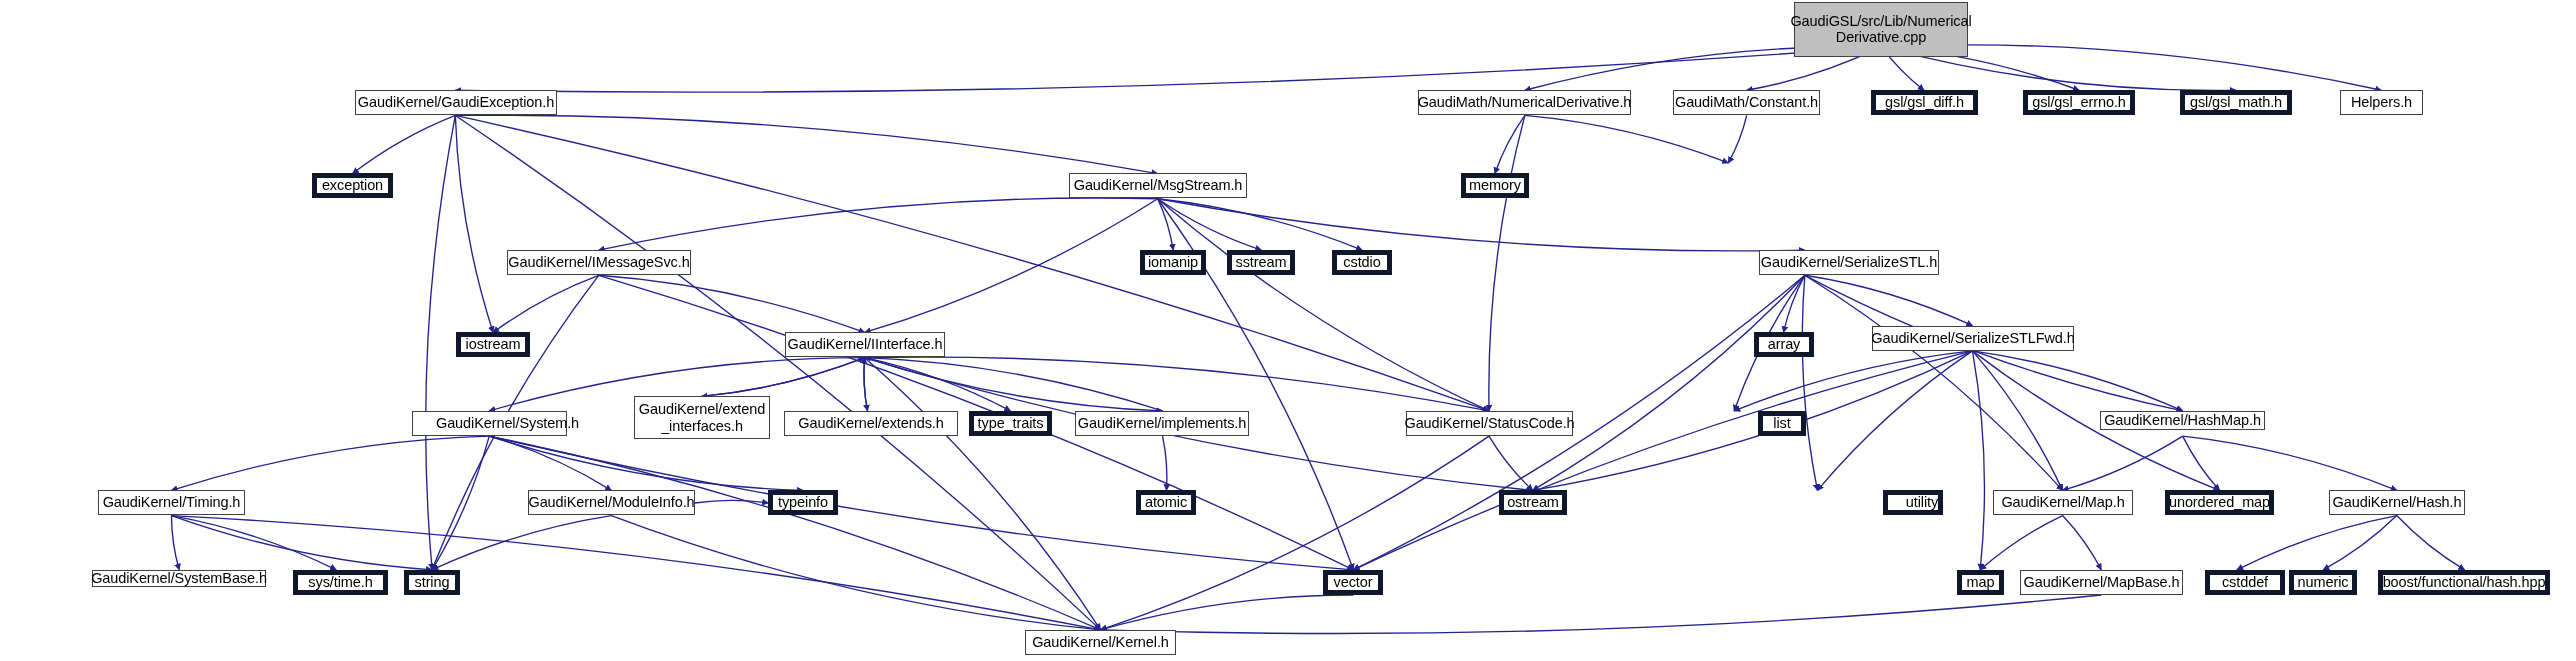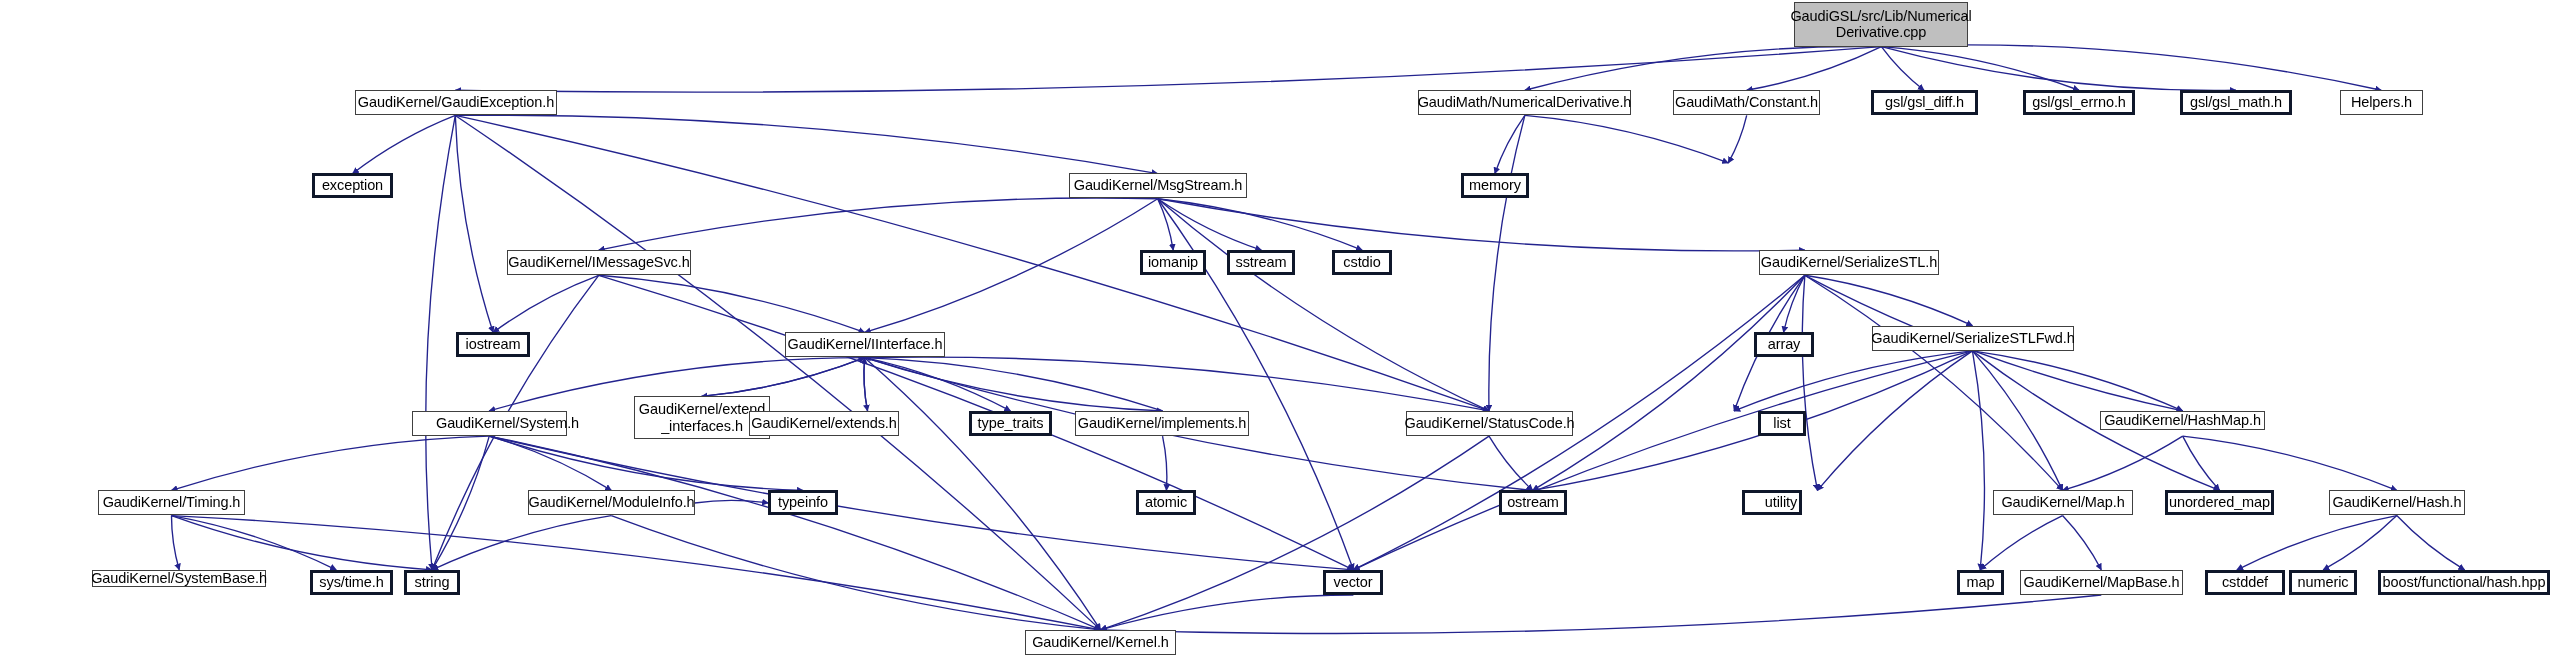--- a/index.html
+++ b/index.html
@@ -13,21 +13,21 @@
   }
   #edges{position:absolute;left:0;top:0;width:2576px;height:662px;}
   .node{
     position:absolute;
     box-sizing:border-box;
     display:flex;
     align-items:center;
     justify-content:center;
     text-align:center;
     background:#ffffff;
-    border:3px solid #0f172a;
+    border:5px solid #0f172a;
     color:#000000;
     font-size:14.5px;
     line-height:16.5px;
     white-space:pre-line;
     letter-spacing:-0.1px;
   }
   .node.hdr{ border:1.6px solid #404040; }
   .node.root{ background:#bfbfbf; border:1.6px solid #404040; }
 </style>
 </head>
@@ -116,21 +116,21 @@
       <path d="M 2253 450 Q 2268.08 480.66 2291 506" fill="none" stroke="#23238e" stroke-width="1.4" marker-end="url(#ah)"></path>
       <path d="M 2253 450 Q 2367.42 462.53 2474 506" fill="none" stroke="#23238e" stroke-width="1.4" marker-end="url(#ah)"></path>
       <path d="M 2129 532 Q 2082.58 554.05 2044 588" fill="none" stroke="#23238e" stroke-width="1.4" marker-end="url(#ah)"></path>
       <path d="M 2129 532 Q 2152.92 557.2 2169 588" fill="none" stroke="#23238e" stroke-width="1.4" marker-end="url(#ah)"></path>
       <path d="M 2474 532 Q 2387.58 548.45 2309 588" fill="none" stroke="#23238e" stroke-width="1.4" marker-end="url(#ah)"></path>
       <path d="M 2474 532 Q 2439.92 565.32 2398 588" fill="none" stroke="#23238e" stroke-width="1.4" marker-end="url(#ah)"></path>
       <path d="M 2474 532 Q 2505.08 564.9 2544 588" fill="none" stroke="#23238e" stroke-width="1.4" marker-end="url(#ah)"></path>
       <path d="M 2169 614 Q 1653.6841794682102 665.979371962811 1136 650" fill="none" stroke="#23238e" stroke-width="1.4" marker-end="url(#ah)"></path>
       <path d="M 1397 614 Q 1263.98 613.73 1136 650" fill="none" stroke="#23238e" stroke-width="1.4" marker-end="url(#ah)"></path>
     </svg>
-<div class="node root" style="left: 1794px; top: 1.9px; width: 174px; height: 45px;">GaudiGSL/src/Lib/Numerical
+<div class="node root" style="left: 1794px; top: 1.9px; width: 174px; height: 55px;">GaudiGSL/src/Lib/Numerical
 Derivative.cpp</div>
     <div class="node hdr" style="left: 355px; top: 90px; width: 202px; height: 25px;">GaudiKernel/GaudiException.h</div>
     <div class="node hdr" style="left: 1418px; top: 90px; width: 213px; height: 25px;">GaudiMath/NumericalDerivative.h</div>
     <div class="node hdr" style="left: 1673px; top: 90px; width: 147px; height: 25px;">GaudiMath/Constant.h</div>
     <div class="node sys" style="left: 1871px; top: 90px; width: 107px; height: 25px;">gsl/gsl_diff.h</div>
     <div class="node sys" style="left: 2023px; top: 90px; width: 112px; height: 25px;">gsl/gsl_errno.h</div>
     <div class="node sys" style="left: 2180px; top: 90px; width: 112px; height: 25px;">gsl/gsl_math.h</div>
     <div class="node hdr" style="left: 2340px; top: 90px; width: 83px; height: 25px;">Helpers.h</div>
     <div class="node sys" style="left: 312px; top: 173px; width: 81px; height: 25px;">exception</div>
     <div class="node hdr" style="left: 1069px; top: 173px; width: 178px; height: 25px;">GaudiKernel/MsgStream.h</div>
@@ -140,37 +140,37 @@
     <div class="node sys" style="left: 1227px; top: 250px; width: 68px; height: 25px;">sstream</div>
     <div class="node sys" style="left: 1332px; top: 250px; width: 60px; height: 25px;">cstdio</div>
     <div class="node hdr" style="left: 1715px; top: 250px; width: 180px; height: 25px; margin-left: 44px;">GaudiKernel/SerializeSTL.h</div>
     <div class="node sys" style="left: 456px; top: 332px; width: 74px; height: 25px;">iostream</div>
     <div class="node hdr" style="left: 785px; top: 332px; width: 160px; height: 25px;">GaudiKernel/IInterface.h</div>
     <div class="node sys" style="left: 1754px; top: 332px; width: 60px; height: 25px;">array</div>
     <div class="node hdr" style="left: 1872px; top: 326px; width: 202px; height: 25px;">GaudiKernel/SerializeSTLFwd.h</div>
     <div class="node hdr" style="left: 412px; top: 411px; width: 155px; height: 25px; padding-left: 36px;">GaudiKernel/System.h</div>
     <div class="node hdr" style="left: 634px; top: 396px; width: 136px; height: 43px;">GaudiKernel/extend
 _interfaces.h</div>
-    <div class="node hdr" style="left: 749px; top: 411px; width: 150px; height: 25px;">GaudiKernel/extends.h</div>
+    <div class="node hdr" style="left: 784px; top: 411px; width: 174px; height: 25px;">GaudiKernel/extends.h</div>
     <div class="node sys" style="left: 969px; top: 411px; width: 83px; height: 25px;">type_traits</div>
     <div class="node hdr" style="left: 1075px; top: 411px; width: 174px; height: 25px;">GaudiKernel/implements.h</div>
     <div class="node hdr" style="left: 1406px; top: 411px; width: 167px; height: 25px;">GaudiKernel/StatusCode.h</div>
     <div class="node sys" style="left: 1710px; top: 411px; width: 48px; height: 25px; margin-left: 48px;">list</div>
     <div class="node hdr" style="left: 2100px; top: 411px; width: 165px; height: 19px;">GaudiKernel/HashMap.h</div>
     <div class="node hdr" style="left: 98px; top: 490px; width: 147px; height: 25px;">GaudiKernel/Timing.h</div>
     <div class="node hdr" style="left: 528px; top: 490px; width: 167px; height: 25px;">GaudiKernel/ModuleInfo.h</div>
     <div class="node sys" style="left: 768px; top: 490px; width: 70px; height: 25px;">typeinfo</div>
     <div class="node sys" style="left: 1136px; top: 490px; width: 60px; height: 25px;">atomic</div>
     <div class="node sys" style="left: 1499px; top: 490px; width: 68px; height: 25px;">ostream</div>
-    <div class="node sys" style="left: 1742px; top: 490px; width: 60px; height: 25px; padding-left: 18px;">utility</div>
+    <div class="node sys" style="left: 1883px; top: 490px; width: 60px; height: 25px; padding-left: 18px;">utility</div>
     <div class="node hdr" style="left: 1993px; top: 490px; width: 140px; height: 25px;">GaudiKernel/Map.h</div>
     <div class="node sys" style="left: 2165px; top: 490px; width: 109px; height: 25px;">unordered_map</div>
     <div class="node hdr" style="left: 2329px; top: 490px; width: 136px; height: 25px;">GaudiKernel/Hash.h</div>
     <div class="node hdr" style="left: 92px; top: 570px; width: 174px; height: 17px;">GaudiKernel/SystemBase.h</div>
-    <div class="node sys" style="left: 310px; top: 570px; width: 83px; height: 25px; text-align: center;">sys/time.h</div>
+    <div class="node sys" style="left: 293px; top: 570px; width: 95px; height: 25px; text-align: center;">sys/time.h</div>
     <div class="node sys" style="left: 404px; top: 570px; width: 56px; height: 25px;">string</div>
     <div class="node sys" style="left: 1323px; top: 570px; width: 60px; height: 25px;">vector</div>
     <div class="node sys" style="left: 1957px; top: 570px; width: 47px; height: 25px;">map</div>
     <div class="node hdr" style="left: 2020px; top: 570px; width: 163px; height: 25px;">GaudiKernel/MapBase.h</div>
     <div class="node sys" style="left: 2205px; top: 570px; width: 80px; height: 25px;">cstddef</div>
     <div class="node sys" style="left: 2289px; top: 570px; width: 68px; height: 25px;">numeric</div>
     <div class="node sys" style="left: 2378px; top: 570px; width: 172px; height: 25px;">boost/functional/hash.hpp</div>
     <div class="node hdr" style="left: 1025px; top: 630px; width: 151px; height: 25px;">GaudiKernel/Kernel.h</div>
   </div>
 

